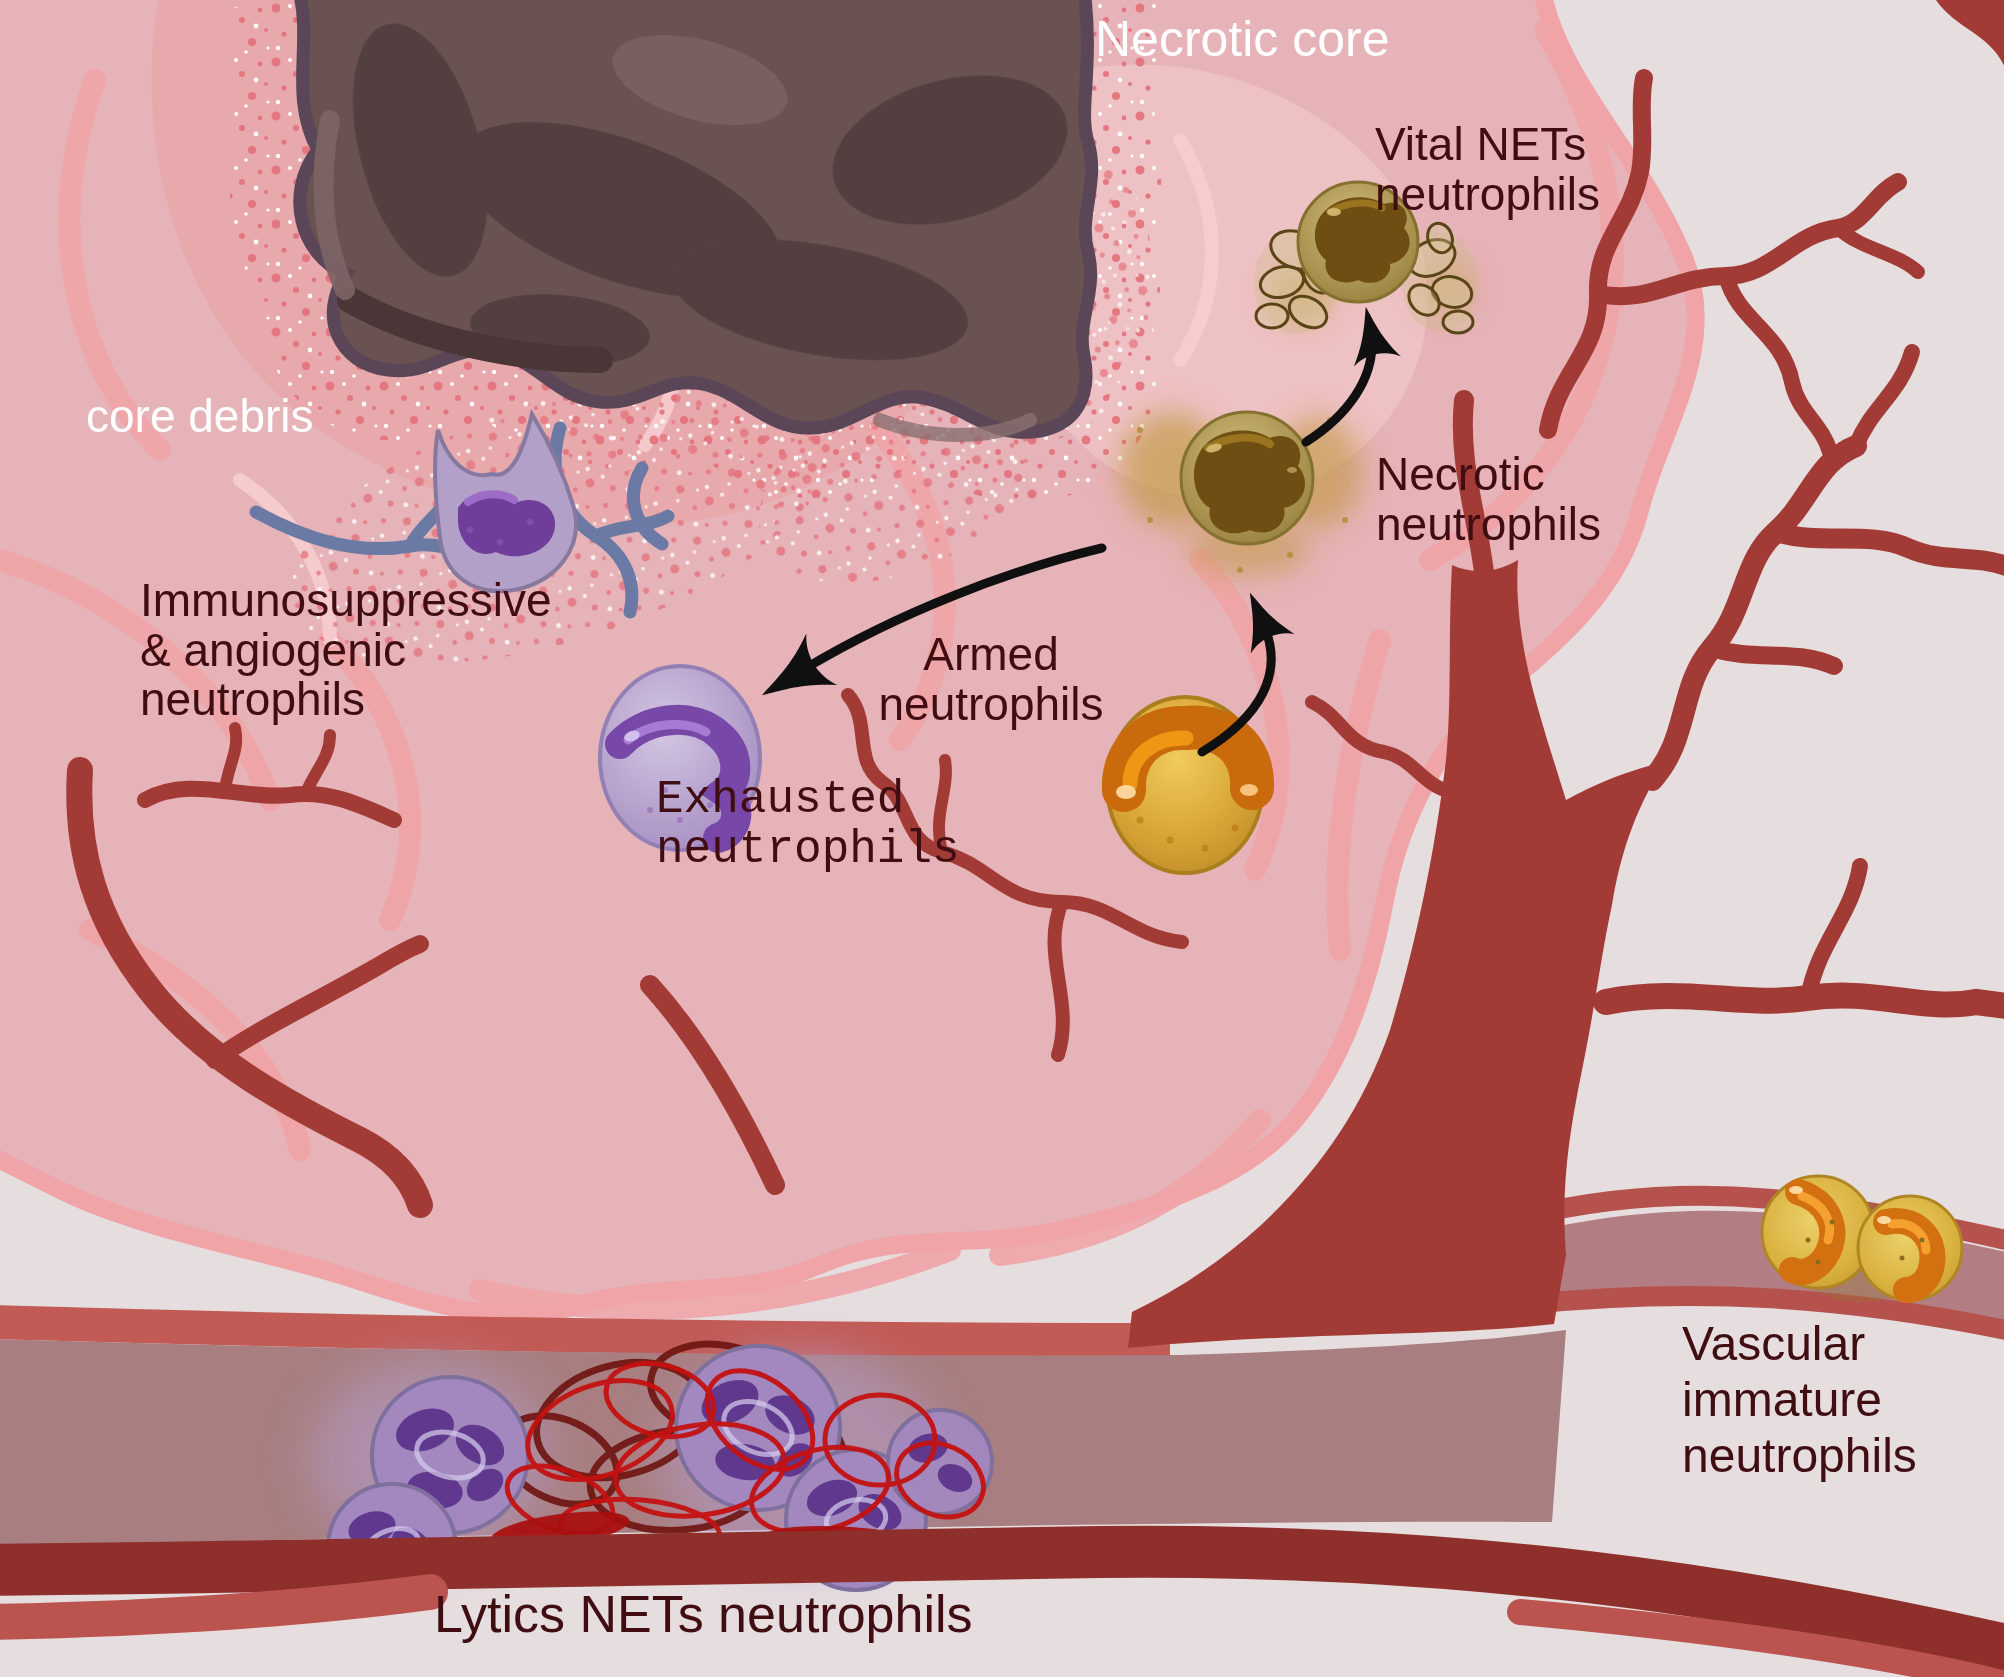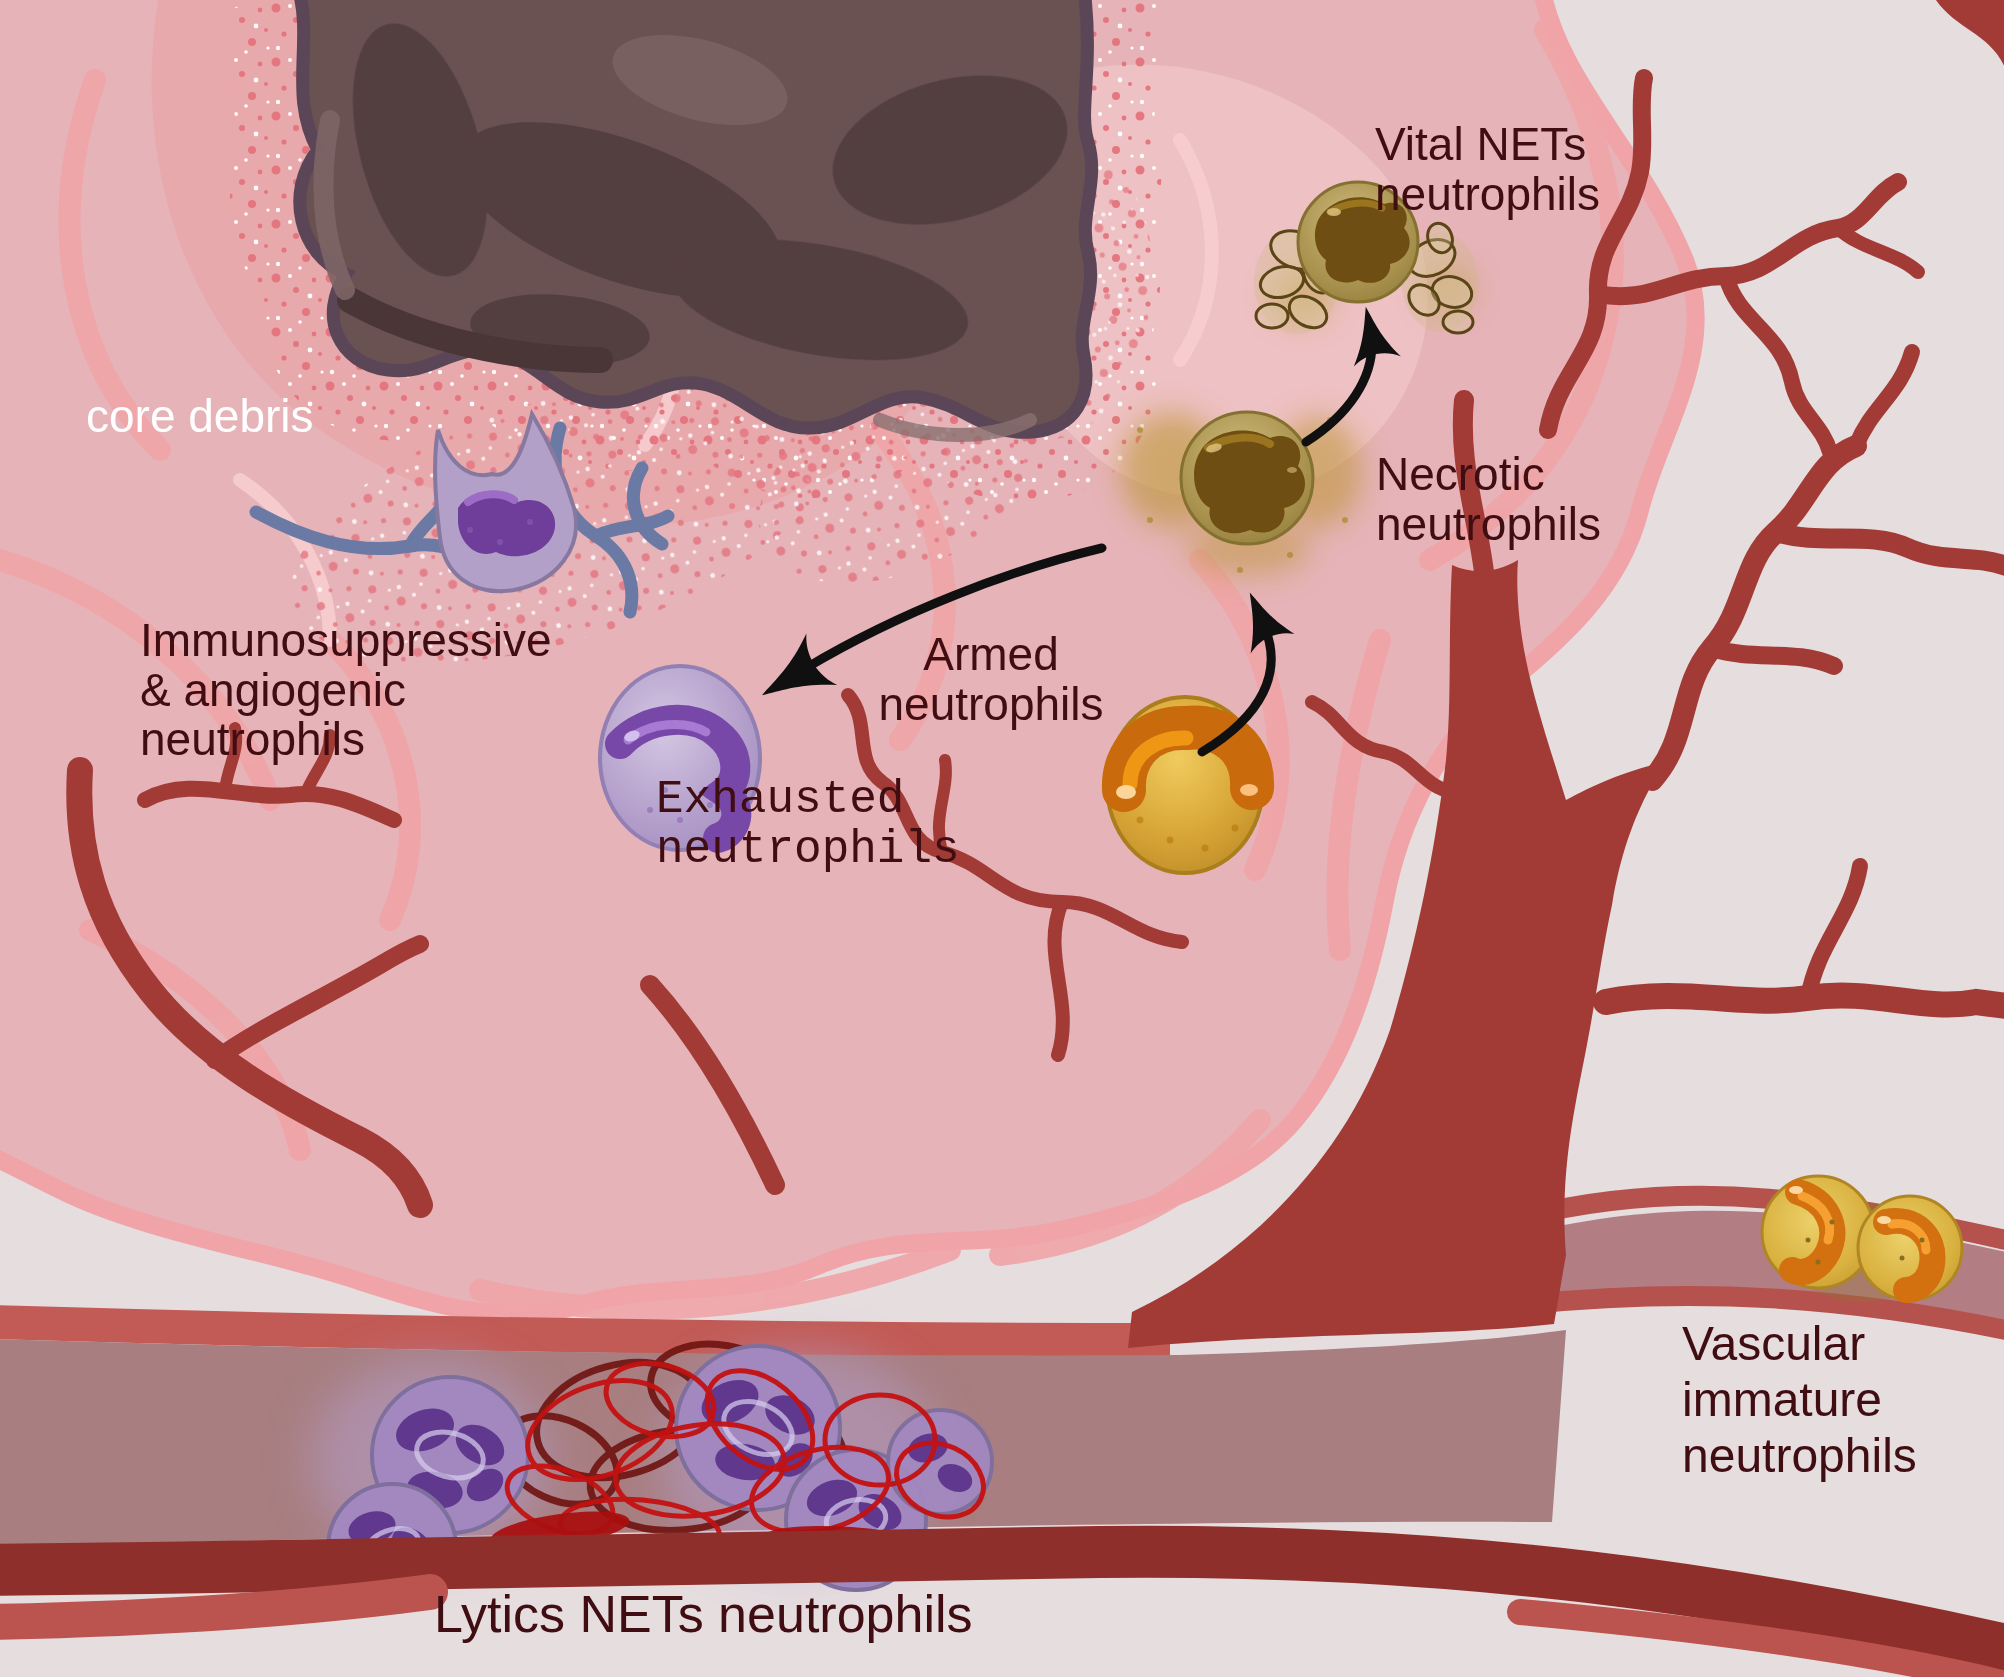--- a/index.html
+++ b/index.html
@@ -3,21 +3,21 @@
 <meta charset="utf-8">
 <style>
   html,body{margin:0;padding:0;background:#e6dddf;}
   .scene{position:relative;width:2004px;height:1677px;overflow:hidden;background:#e6dddf;
          font-family:"Liberation Sans","DejaVu Sans",sans-serif;}
   .scene svg{position:absolute;left:0;top:0;}
   .lbl{position:absolute;color:#400d12;font-size:46px;line-height:1.08;white-space:pre-line;}
   .lbl.light{color:#ffffff;}
   #lbl-necrotic{left:1095px;top:12px;font-size:50px;}
   #lbl-celldebris{left:86px;top:392px;}
-  #lbl-immuno{left:140px;top:576px;margin-top:40px;}
+  #lbl-immuno{left:140px;top:576px;}
   #lbl-exhausted{left:656px;top:776px;font-family:Liberation Mono, monospace;}
   #lbl-armed{left:850px;top:630px;width:282px;text-align:center;}
   #lbl-engaged{left:1376px;top:450px;}
   #lbl-vital{left:1375px;top:120px;}
   #lbl-vascular{left:1682px;top:1316px;font-size:48px;line-height:1.17;}
   #lbl-lytics{left:434px;top:1586px;font-size:52px;}
 </style>
 </head>
 <body>
 
@@ -367,20 +367,21 @@
     <path d="M 1202,752 C 1262,716 1284,672 1264,626"></path>
     <path d="M 1306,442 C 1350,414 1372,378 1372,344"></path>
     <g fill="#101010" stroke="none">
       <path d="M 0,-30 C 5,-14 8,2 24,26 C 10,16 -10,16 -24,26 C -8,2 -5,-14 0,-30 Z" transform="translate(794,676) rotate(239) scale(1.25)"></path>
       <path d="M 0,-30 C 5,-14 8,2 24,26 C 10,16 -10,16 -24,26 C -8,2 -5,-14 0,-30 Z" transform="translate(1262,620) rotate(-24)"></path>
       <path d="M 0,-30 C 5,-14 8,2 24,26 C 10,16 -10,16 -24,26 C -8,2 -5,-14 0,-30 Z" transform="translate(1372,336) rotate(-12)"></path>
     </g>
   </g>
 </svg>
 
+  <div class="lbl light" id="lbl-necrotic">Necrotic core</div>
   <div class="lbl light" id="lbl-celldebris">core debris</div>
   <div class="lbl" id="lbl-immuno">Immunosuppressive
 &amp; angiogenic
 neutrophils</div>
   <div class="lbl" id="lbl-exhausted">Exhausted
 neutrophils</div>
   <div class="lbl" id="lbl-armed">Armed
 neutrophils</div>
   <div class="lbl" id="lbl-engaged">Necrotic
 neutrophils</div>

